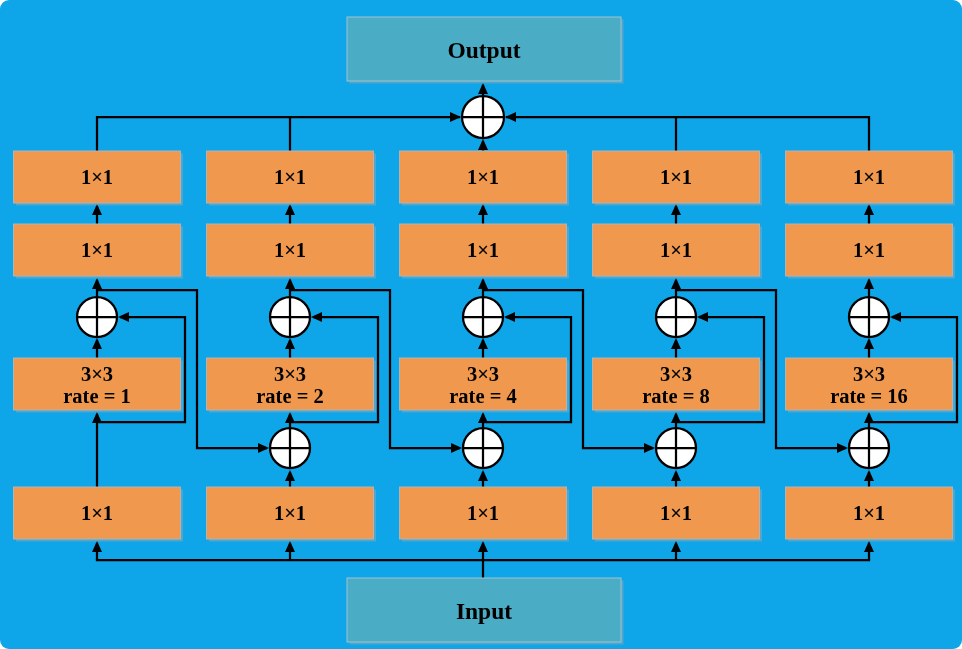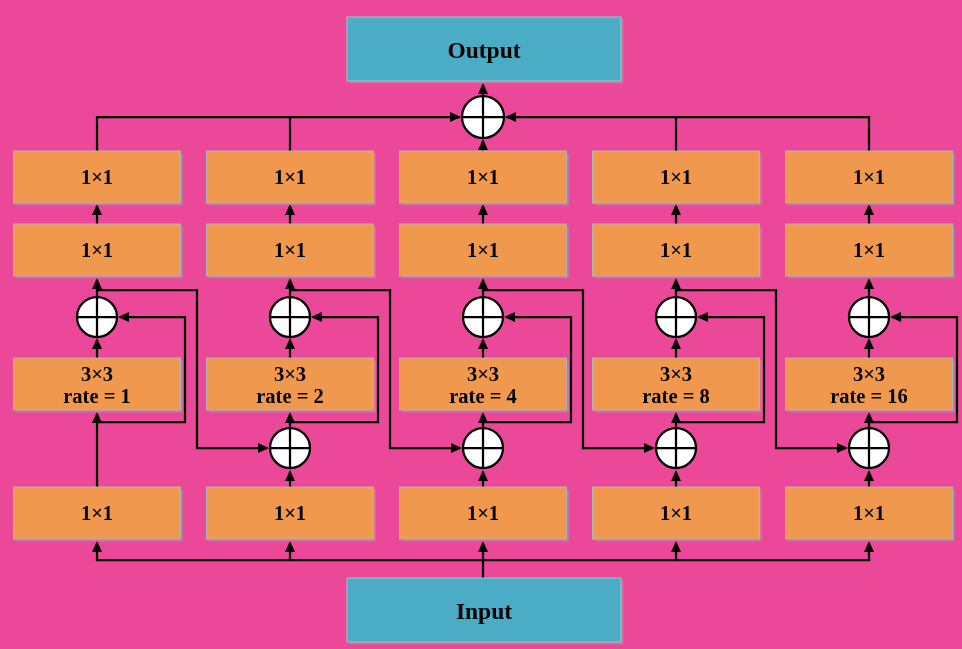--- a/index.html
+++ b/index.html
@@ -1,17 +1,17 @@
 <!DOCTYPE html>
 <html><head>
 <meta charset="utf-8">
 <style>
   html,body{margin:0;padding:0;background:#ffffff;}
-  .stage{position:relative;width:962px;height:649px;background:#ec4899;overflow:hidden;
-         font-family:"Liberation Serif","DejaVu Serif",serif;}
+  .stage{position:relative;width:962px;height:649px;background:#0ea5e9;overflow:hidden;
+         font-family:"Liberation Serif","DejaVu Serif",serif;border-radius:9px;}
   svg{display:block;}
   .blk-label{font-family:"Liberation Serif","DejaVu Serif",serif;font-weight:bold;
              font-size:20.5px;fill:#000000;text-anchor:middle;}
   .io-label{font-family:"Liberation Serif","DejaVu Serif",serif;font-weight:bold;
             font-size:23.5px;fill:#000000;text-anchor:middle;}
   .wire{stroke:#000000;stroke-width:2.25;fill:none;stroke-linejoin:miter;}
   .wire-sq{stroke:#000000;stroke-width:2.25;fill:none;stroke-linecap:square;}
   .sum-circle{fill:#ffffff;stroke:#000000;stroke-width:2.25;}
   .conv-rect{stroke:#b3b3b3;stroke-width:1;}
   .io-rect{stroke:#9fc4cf;stroke-width:1;}

